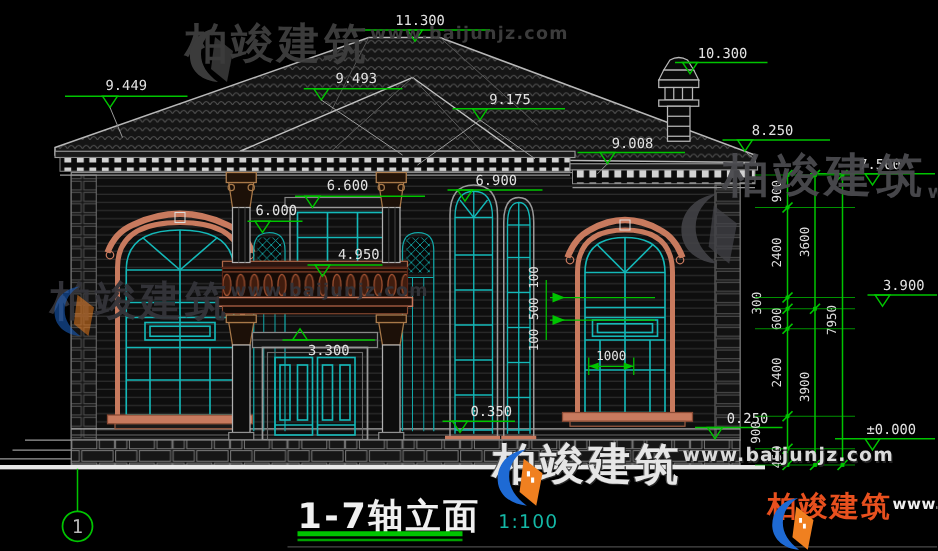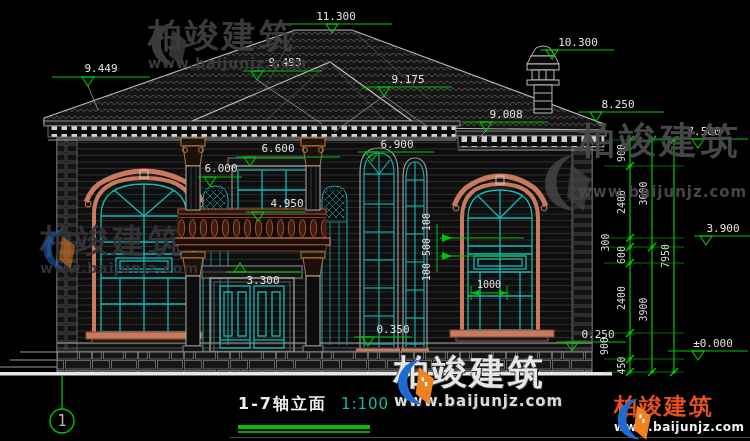--- a/index.html
+++ b/index.html
@@ -1,38 +1,38 @@
 <!DOCTYPE html>
 <html><head>
 <meta charset="utf-8">
 <style>
   html,body{margin:0;padding:0;background:#000;}
   #canvas{position:relative;width:750px;height:441px;background:#000;overflow:hidden;
           font-family:"DejaVu Sans",sans-serif;}
   #canvas svg{position:absolute;left:0;top:0;z-index:2;}
   svg text{font-family:"DejaVu Sans Mono",monospace;}
   .wm{position:absolute;display:flex;align-items:flex-start;gap:6px;pointer-events:none;}
-  .wm .txt{display:flex;flex-direction:column;line-height:1.05;}
+  .wm .txt{display:flex;flex-direction:row;line-height:1.05;}
   .wm .cn{font-weight:bold;letter-spacing:3px;white-space:nowrap;}
   .wm .url{font-weight:bold;letter-spacing:1px;white-space:nowrap;}
   .wm-top{left:148px;top:18px;z-index:3;color:#3f3f3f;opacity:.95;}
   .wm-top .cn{font-size:34px;} .wm-top .url{font-size:14px;margin-top:2px;}
   .wm-midleft{left:40px;top:224px;z-index:3;color:#34343a;opacity:.95;}
   .wm-midleft .cn{font-size:33px;} .wm-midleft .url{font-size:14px;margin-top:2px;}
   .wm-right{left:578px;top:122px;z-index:3;color:#4a4a4e;opacity:.95;}
   .wm-right .cn{font-size:37px;letter-spacing:4px;} .wm-right .url{font-size:15px;margin-top:24px;}
   .wm-right-logo{position:absolute;left:540px;top:150px;z-index:3;color:#424246;opacity:.9;}
   .wm-bottom{left:394px;top:354px;z-index:4;}
   .wm-bottom .cn{font-size:35px;color:#e6e6e6;text-shadow:1px 1px 0 #2a2a2a,-1px 0 0 #555;}
   .wm-bottom .url{font-size:15px;color:#dadada;margin-top:3px;text-shadow:1px 1px 0 #222;}
   .wm-brand{left:614px;top:394px;z-index:5;}
   .wm-brand .cn{font-size:23px;color:#e8501e;letter-spacing:2px;}
   .wm-brand .url{font-size:12px;color:#f0f0f0;margin-top:3px;letter-spacing:0.5px;}
   #titleblock{position:absolute;left:238px;top:394px;z-index:5;display:flex;align-items:baseline;gap:14px;}
-  #title-cn{font-size:16px;font-weight:bold;color:#f0f0f0;letter-spacing:2px;}
+  #title-cn{font-size:28px;font-weight:bold;color:#f0f0f0;letter-spacing:2px;}
   #title-scale{font-size:15px;color:#14b8a6;letter-spacing:1px;}
   .rule1{position:absolute;left:238px;top:425px;width:132px;height:4px;background:#00c400;z-index:5;}
   .rule2{position:absolute;left:238px;top:431px;width:132px;height:2px;background:#00a000;z-index:5;}
   .frameline{position:absolute;left:230px;top:437px;width:520px;height:1px;background:#4a4a4a;z-index:1;}
 </style>
 </head>
 <body>
 
 <div id="canvas">
 

